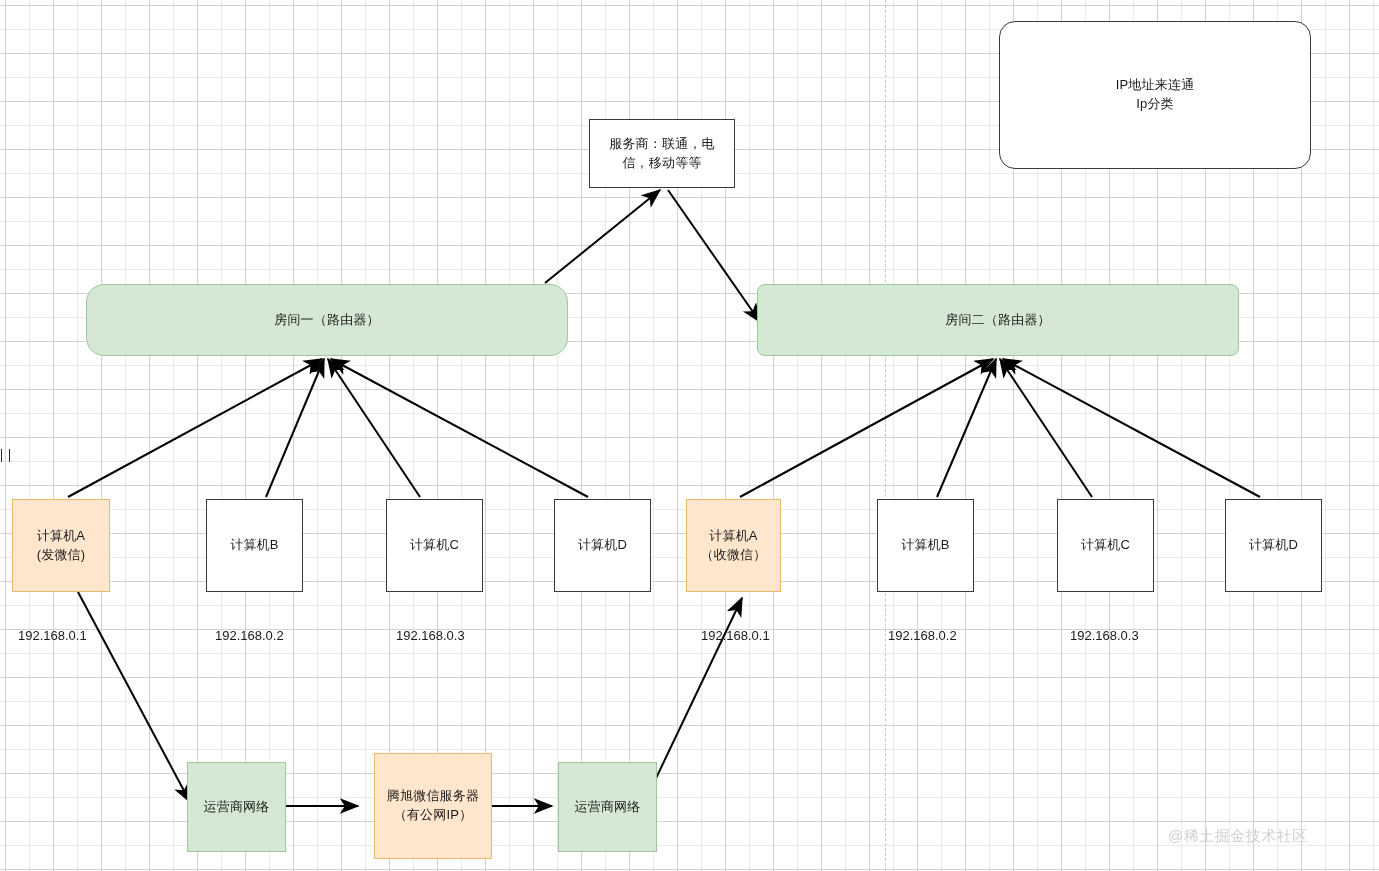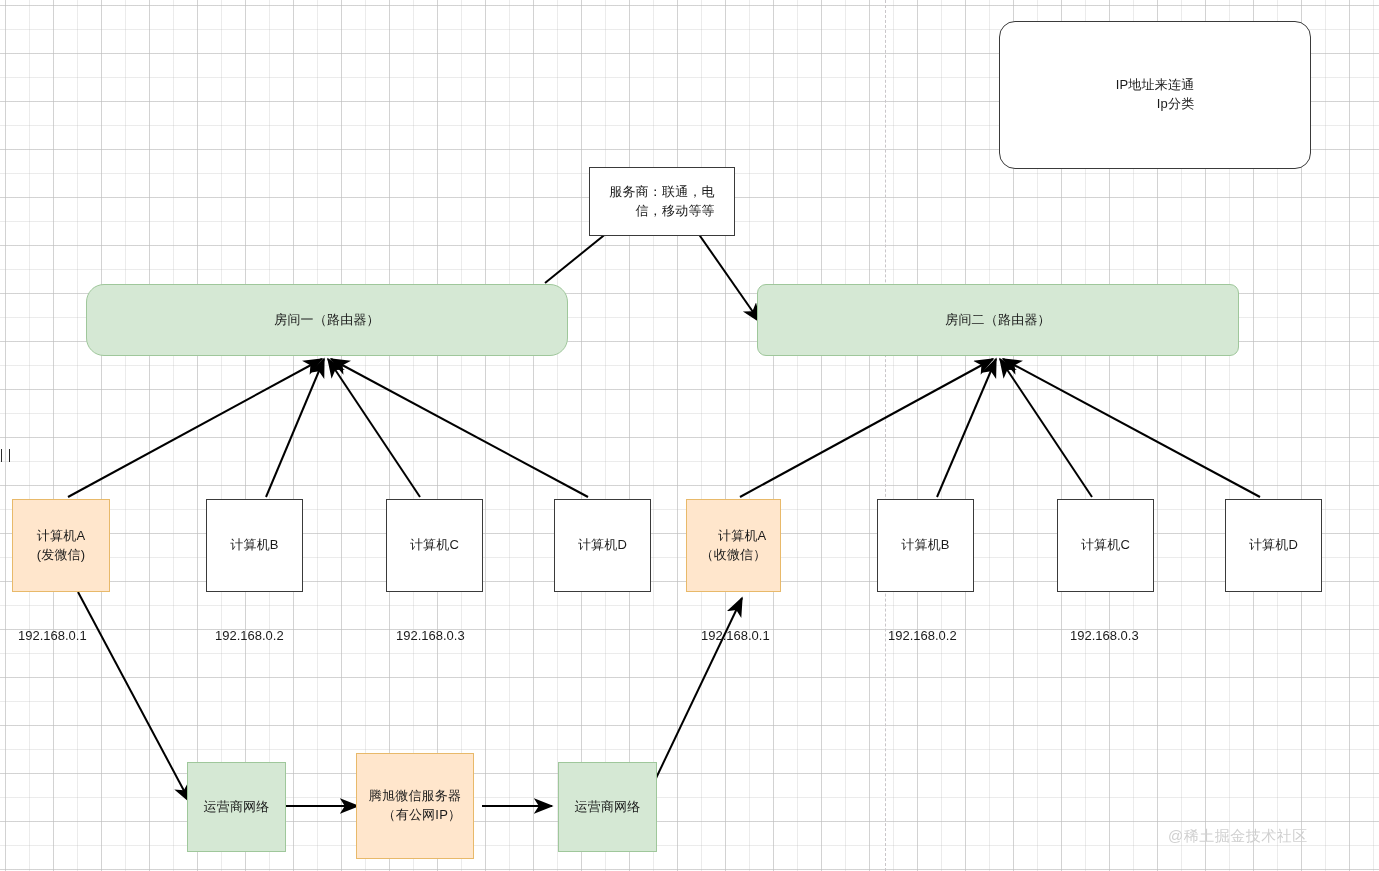--- a/index.html
+++ b/index.html
@@ -28,21 +28,21 @@
     width: 1379px;
     height: 871px;
     pointer-events: none;
   }
   .node {
     position: absolute;
     box-sizing: border-box;
     display: flex;
     align-items: center;
     justify-content: center;
-    text-align: right;
+    text-align: center;
     color: #1a1a1a;
     font-size: 13px;
     line-height: 1.45;
     letter-spacing: 0.2px;
     white-space: pre-line;
   }
   .node.plain {
     background: #ffffff;
     border: 1.6px solid #3a3a3a;
   }
@@ -138,26 +138,26 @@
     </g>
 
     <g stroke="#000000" stroke-width="2" fill="none">
       <line x1="648" y1="795" x2="742" y2="598" marker-end="url(#ah)"></line>
     </g>
   </svg>
 
   <div class="node plain big-round" style="left:999px; top:21px; width:312px; height:148px;">IP地址来连通
 Ip分类</div>
 
-  <div class="node plain" style="left:589px; top:119px; width:146px; height:69px;margin-top:48px;">服务商：联通，电
+  <div class="node plain" style="left:589px; top:119px; width:146px; height:69px;">服务商：联通，电
 信，移动等等</div>
 
   <div class="node green rounded" style="left:86px; top:284px; width:482px; height:72px;border-radius:18px;">房间一（路由器）</div>
 
-  <div class="node green rounded" style="left:757px; top:284px; width:482px; height:72px;">房间二（路由器）</div>
+  <div class="node green rounded" style="left:757px; top:284px; width:482px; height:72px;border-radius:8px;">房间二（路由器）</div>
 
   <div class="node orange" style="left:12px; top:499px; width:98px; height:93px;">计算机A
 (发微信)</div>
   <div class="node plain" style="left:206px; top:499px; width:97px; height:93px;">计算机B</div>
   <div class="node plain" style="left:386px; top:499px; width:97px; height:93px;">计算机C</div>
   <div class="node plain" style="left:554px; top:499px; width:97px; height:93px;">计算机D</div>
 
   <div class="label" style="left:18px; top:628px;">192.168.0.1</div>
   <div class="label" style="left:215px; top:628px;">192.168.0.2</div>
   <div class="label" style="left:396px; top:628px;">192.168.0.3</div>
@@ -166,19 +166,19 @@
 （收微信）</div>
   <div class="node plain" style="left:877px; top:499px; width:97px; height:93px;">计算机B</div>
   <div class="node plain" style="left:1057px; top:499px; width:97px; height:93px;">计算机C</div>
   <div class="node plain" style="left:1225px; top:499px; width:97px; height:93px;">计算机D</div>
 
   <div class="label" style="left:701px; top:628px;">192.168.0.1</div>
   <div class="label" style="left:888px; top:628px;">192.168.0.2</div>
   <div class="label" style="left:1070px; top:628px;">192.168.0.3</div>
 
   <div class="node green" style="left:187px; top:762px; width:99px; height:90px;">运营商网络</div>
-  <div class="node orange" style="left:356px; top:753px; width:118px; height:106px;">腾旭微信服务器
+  <div class="node orange" style="left:374px; top:753px; width:118px; height:106px;">腾旭微信服务器
 （有公网IP）</div>
   <div class="node green" style="left:558px; top:762px; width:99px; height:90px;">运营商网络</div>
 
   <div class="watermark" style="left:1168px; top:827px;">@稀土掘金技术社区</div>
 
 </div>
 
 </body></html>

